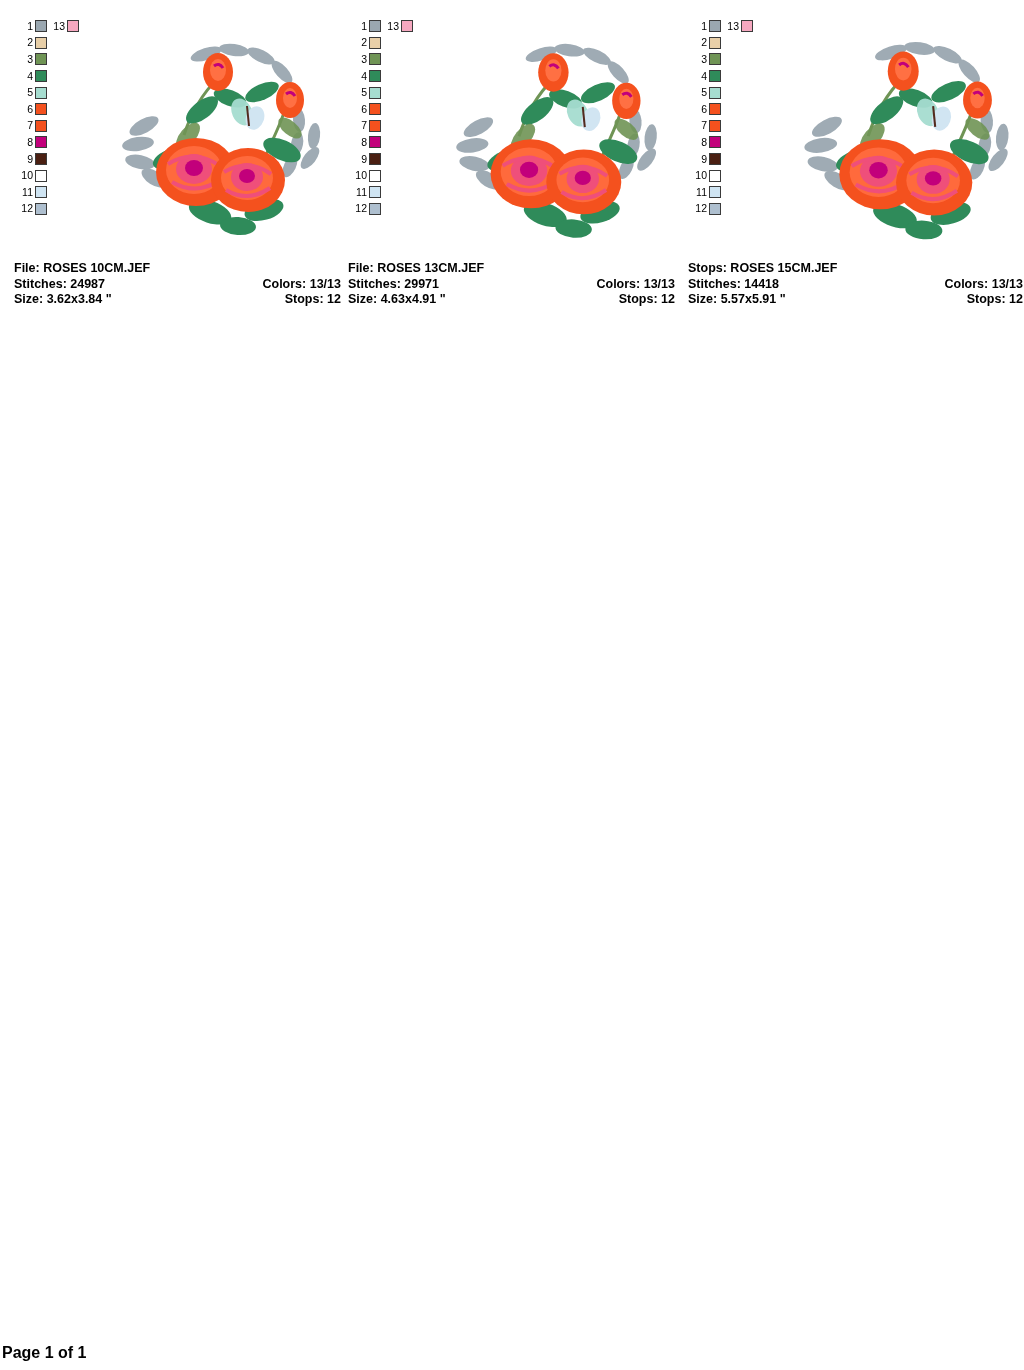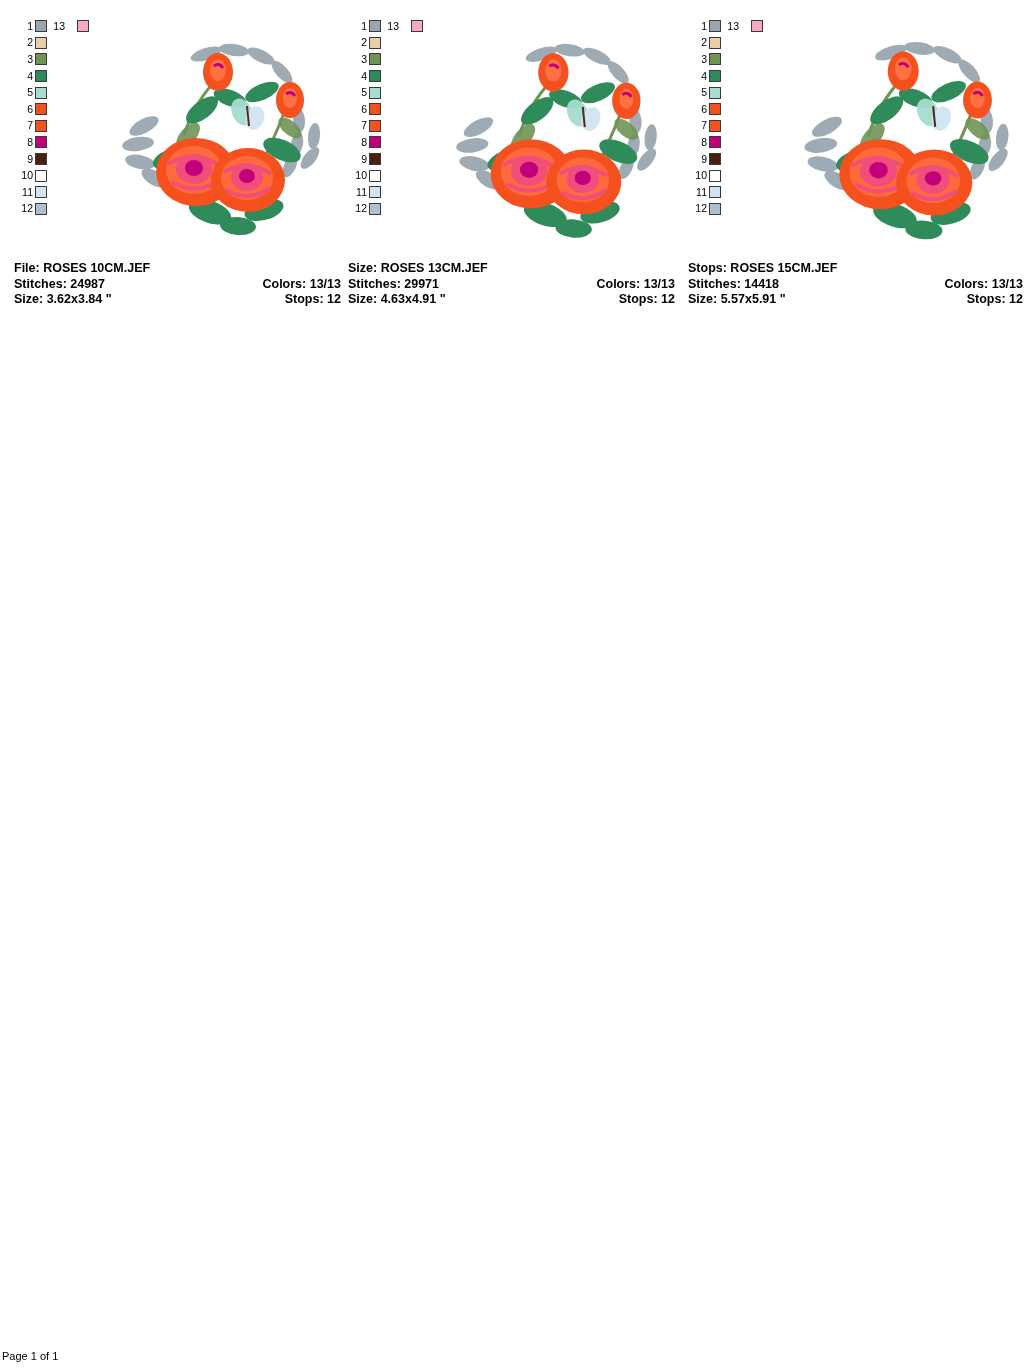--- a/index.html
+++ b/index.html
@@ -55,21 +55,21 @@
     width: 12px;
     height: 12px;
     border: 1px solid #3a3a3a;
     box-sizing: border-box;
   }
   .legend-num2 {
     width: 18px;
     text-align: right;
     font-size: 10.5px;
     line-height: 11px;
-    padding-right: 12px;
+    padding-right: 2px;
   }
 
   
   .art {
     position: absolute;
     top: 22px;
     left: 100px;
     width: 225px;
     height: 215px;
   }
@@ -94,22 +94,22 @@
     white-space: nowrap;
   }
   .info .left { position: absolute; left: 0; }
   .info .right { position: absolute; right: 8px; }
   .b3 .info .right { right: 0px; }
 
   .footer {
     position: absolute;
     left: 2px;
     bottom: 8px;
-    font-size: 11px;
-    font-weight: normal;
+    font-size: 16px;
+    font-weight: bold;
     color: #000;
     font-family: "Liberation Sans", sans-serif;
   }
 </style>
 </head>
 <body>
 
 <div class="page">
 
   <div class="design-block b1">
@@ -376,21 +376,21 @@
           <ellipse cx="133" cy="137" rx="16" ry="14" fill="#ef4f7a"></ellipse>
           <ellipse cx="133" cy="136" rx="8" ry="7" fill="#c2007b"></ellipse>
           <path d="M110 132 q24 -14 47 2" stroke="#ef4f7a" stroke-width="4" fill="none"></path>
           <path d="M112 150 q22 13 44 -2" stroke="#ef4f7a" stroke-width="4" fill="none"></path>
         </g>
       </svg>
     </div>
 
     <div class="info">
       <div class="line">
-        <span class="left">Size: ROSES 13CM.JEF</span>
+        <span class="left">File: ROSES 13CM.JEF</span>
       </div>
       <div class="line">
         <span class="left">Stitches: 29971</span>
         <span class="right">Colors: 13/13</span>
       </div>
       <div class="line">
         <span class="left">Size: 4.63x4.91 "</span>
         <span class="right">Stops: 12</span>
       </div>
     </div>

